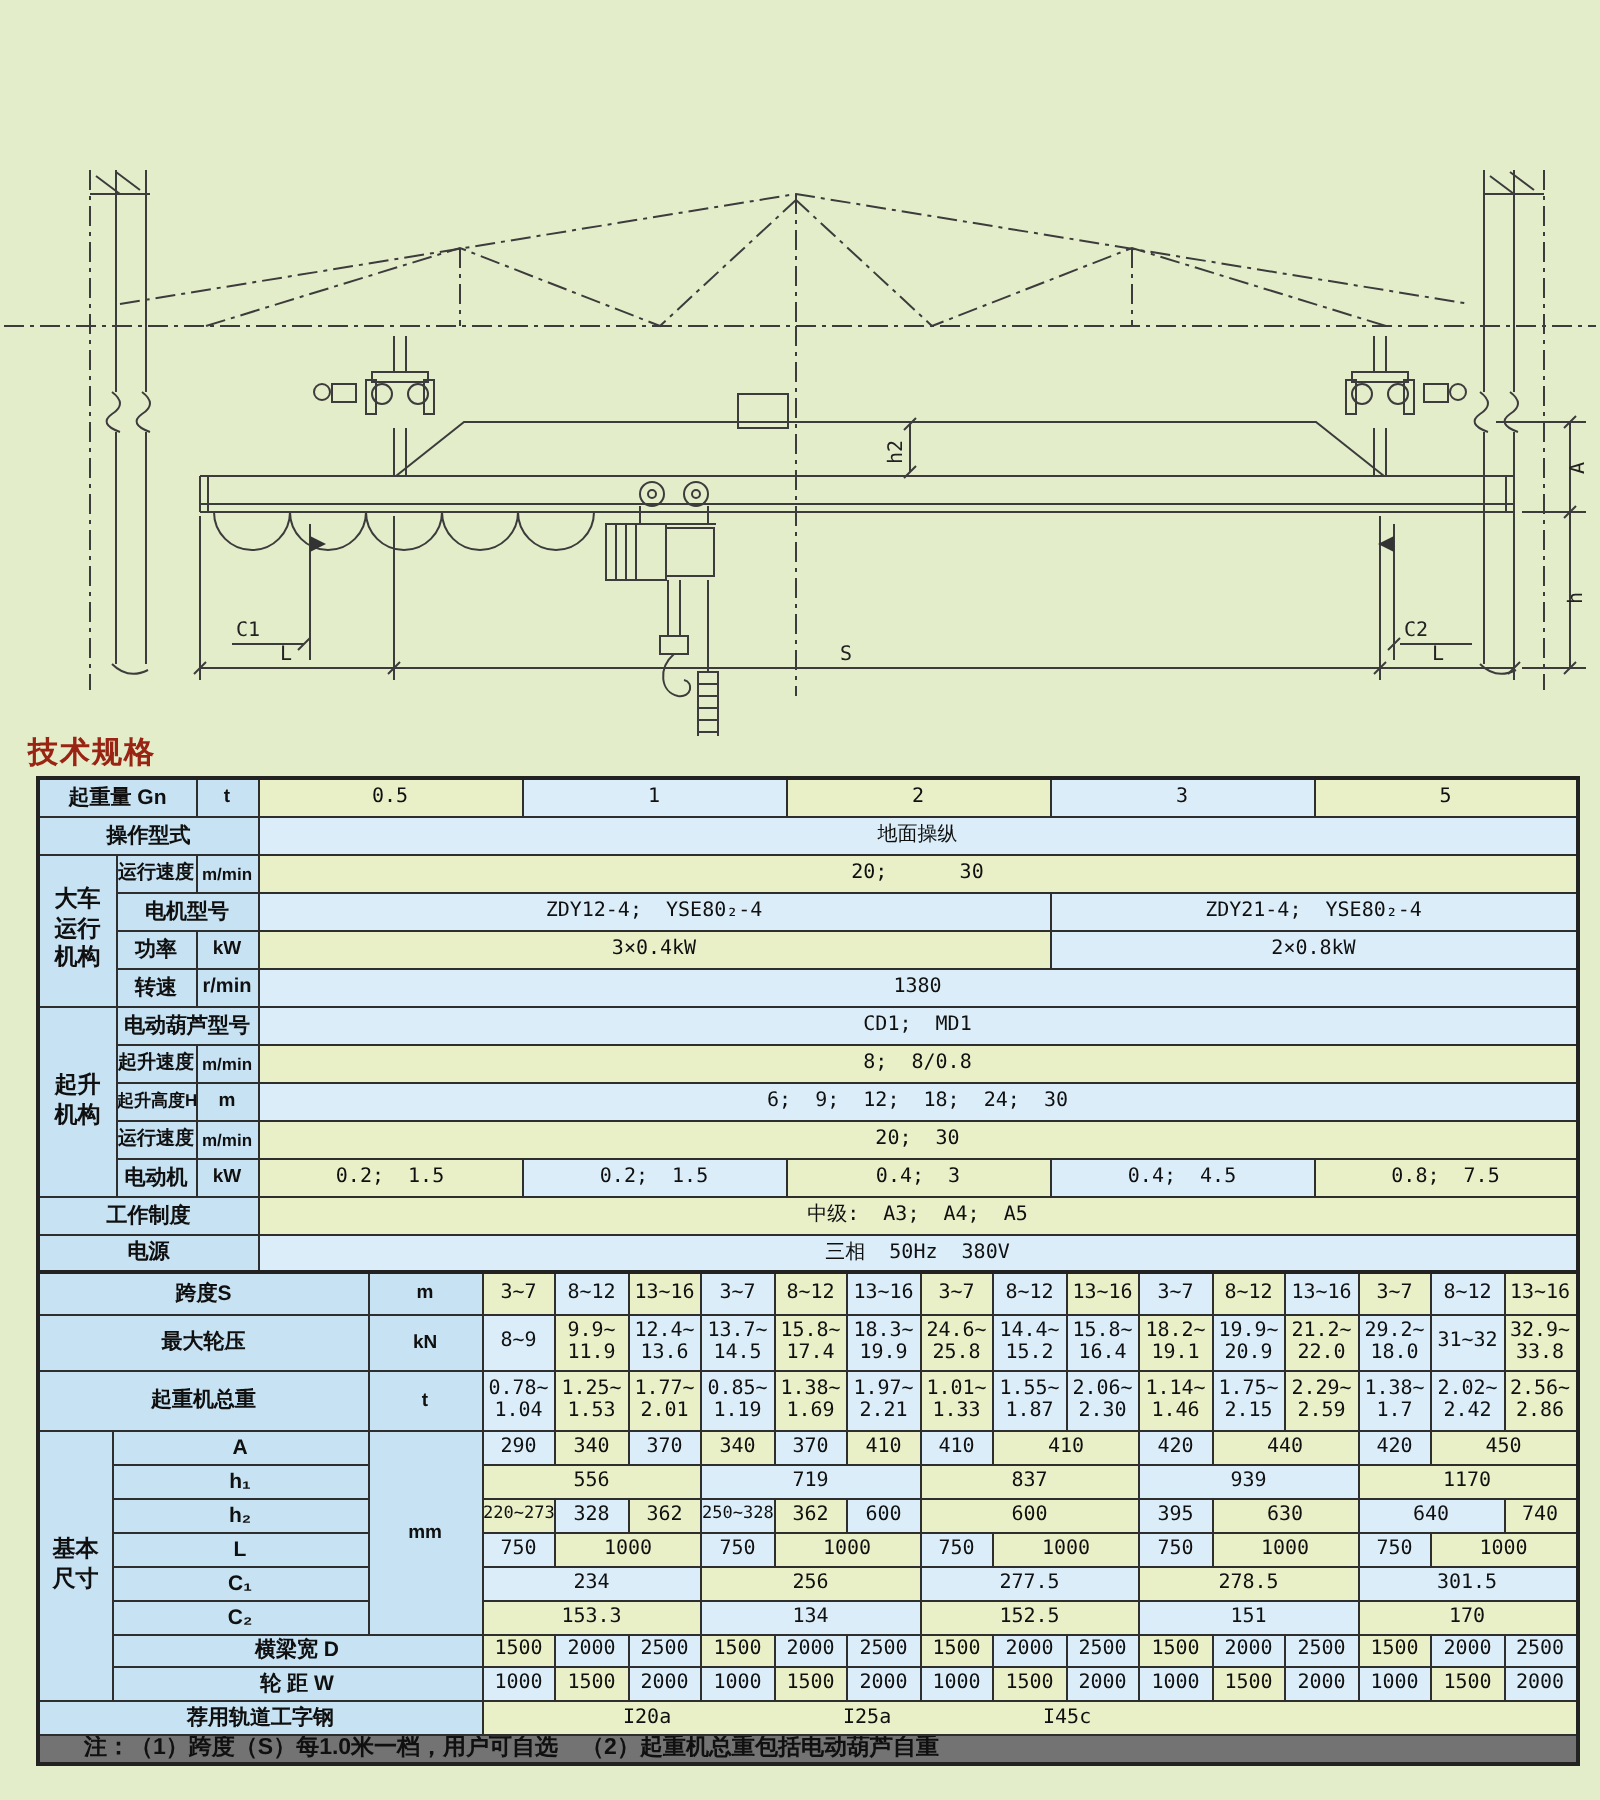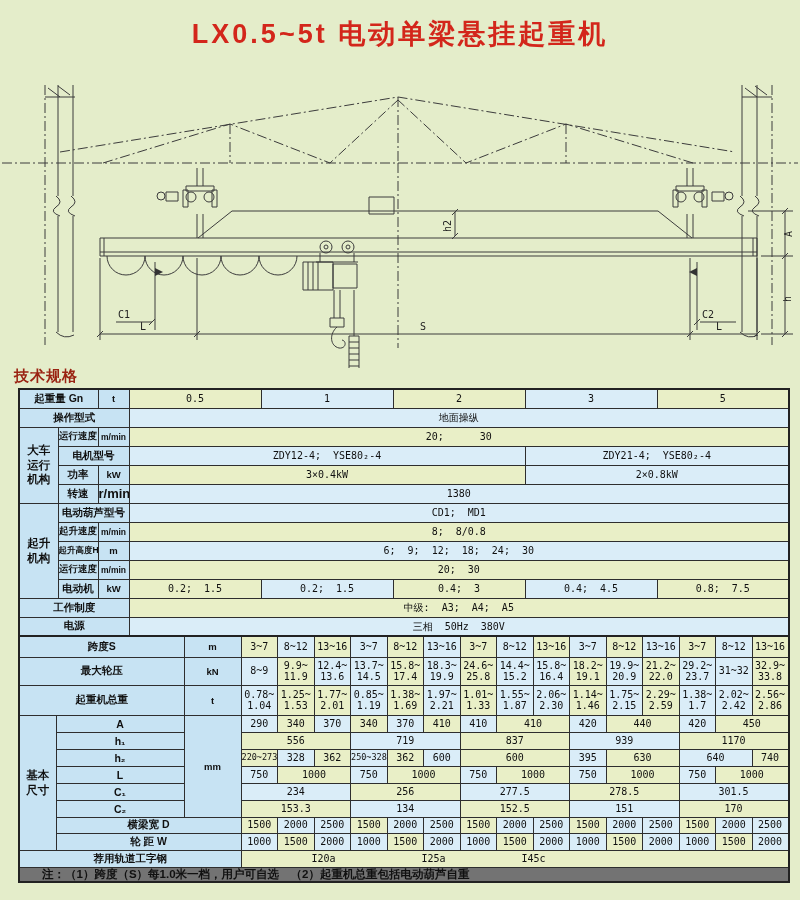--- a/index.html
+++ b/index.html
@@ -27,21 +27,20 @@
   .ln{stroke:#3c3c3c;fill:none;stroke-width:1}
   .dd{stroke:#3c3c3c;fill:none;stroke-width:1;stroke-dasharray:10 3 2 3}
   .fl{fill:#333;stroke:none}
   svg text{font-family:"DejaVu Sans Mono",monospace;font-size:10px;fill:#222;stroke:none}
 </style>
 </head>
 <body>
 
 <div id="page">
 
-  <div id="title">LX0.5~5t 电动单梁悬挂起重机</div>
 
   <svg width="800" height="300" viewBox="0 68 800 300">
 
     <path class="dd" d="M2 163 H798"></path>
 
     <g>
       <path class="dd" d="M60 152 L398 97 L735 152"></path>
       <path class="dd" d="M398 97 V163 M230 124 V163 M566 124 V163"></path>
       <path class="dd" d="M103 163 L230 124 L330 163 L398 100"></path>
       <path class="dd" d="M693 163 L566 124 L466 163 L398 100"></path>
@@ -197,21 +196,21 @@
           <td colspan="2" class="b">ZDY21-4;  YSE80₂-4</td>
         </tr>
         <tr style="height: 19px;">
           <th>功率</th>
           <th style="font-size: 9.5px;">kW</th>
           <td colspan="3" class="g">3×0.4kW</td>
           <td colspan="2" class="b">2×0.8kW</td>
         </tr>
         <tr style="height: 19px;">
           <th>转速</th>
-          <th style="font-size: 13px;">r/min</th>
+          <th style="font-size: 10px;">r/min</th>
           <td colspan="5" class="b">1380</td>
         </tr>
         <tr style="height: 19px;">
           <th rowspan="5" class="v">起升
 机构</th>
           <th colspan="2">电动葫芦型号</th>
           <td colspan="5" class="b">CD1;  MD1</td>
         </tr>
         <tr style="height: 19px;">
           <th style="font-size: 9.5px;">起升速度</th>
@@ -309,21 +308,21 @@
 15.2</td>
           <td class="b">15.8~
 16.4</td>
           <td class="g">18.2~
 19.1</td>
           <td class="b">19.9~
 20.9</td>
           <td class="g">21.2~
 22.0</td>
           <td class="b">29.2~
-23.7</td>
+18.0</td>
           <td class="b">31~32</td>
           <td class="g">32.9~
 33.8</td>
         </tr>
         <tr style="height: 30px;">
           <th colspan="2">起重机总重</th>
           <th style="font-size: 9.5px;">t</th>
           <td class="b">0.78~
 1.04</td>
           <td class="g">1.25~

